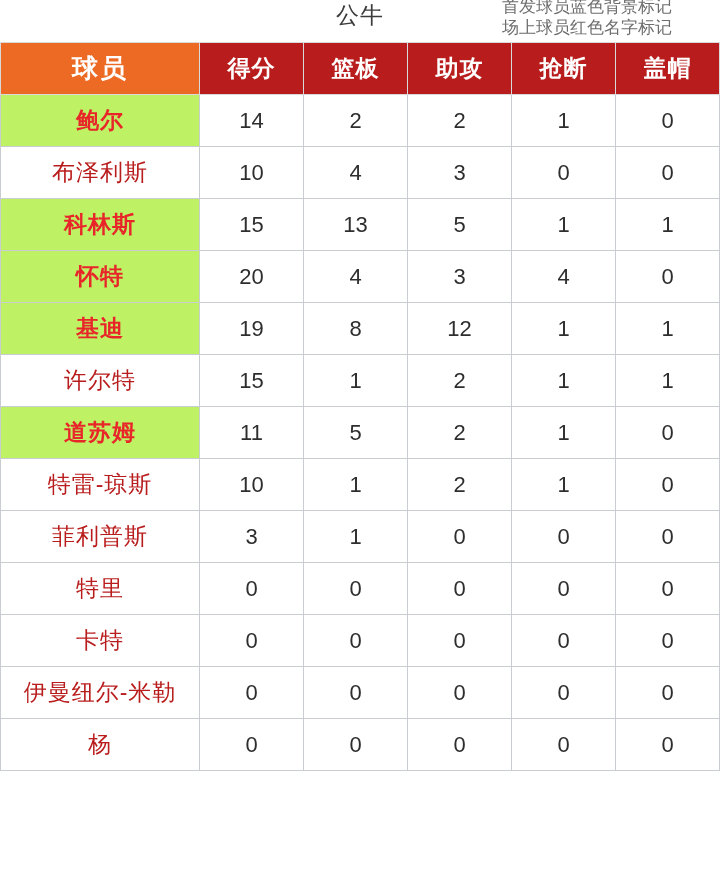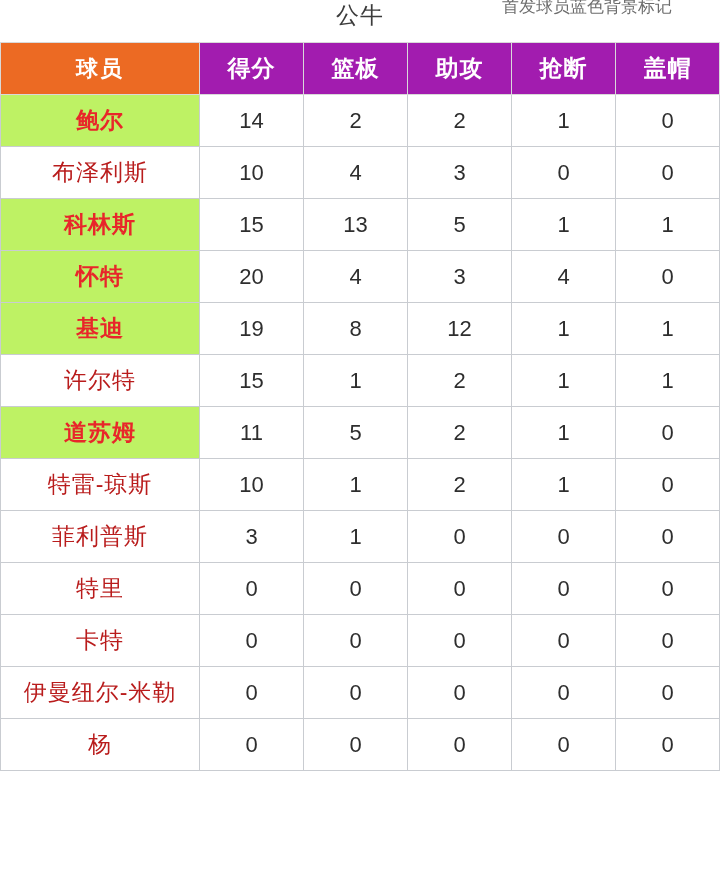--- a/index.html
+++ b/index.html
@@ -71,26 +71,26 @@
     vertical-align: middle;
     font-size: 22px;
     height: 52px;
     padding: 0;
     box-sizing: border-box;
   }
   table.stats thead th.th-name {
     background: #ec6a23;
     color: #ffffff;
     font-weight: bold;
-    font-size: 22px;
+    font-size: 26px;
     letter-spacing: 2px;
     border-color: #d9d9d9;
   }
   table.stats thead th.th-stat {
-    background: #a21caf;
+    background: #b91c1c;
     color: #ffffff;
     font-weight: bold;
     font-size: 23px;
     letter-spacing: 1px;
     border-color: #d9d9d9;
   }
   table.stats tbody td.name {
     font-size: 23px;
     letter-spacing: 1px;
     color: #b91c1c;
@@ -111,20 +111,21 @@
 </style>
 </head>
 <body>
 
 <div class="page">
 
   <div class="top-area">
     <div class="team-title">公牛</div>
     <div class="legend">
       <div>首发球员蓝色背景标记</div>
+      <div>场上球员红色名字标记</div>
     </div>
   </div>
 
   <div class="table-wrap">
     <table class="stats">
       <colgroup>
         <col class="c-name">
         <col class="c-stat">
         <col class="c-stat">
         <col class="c-stat">

